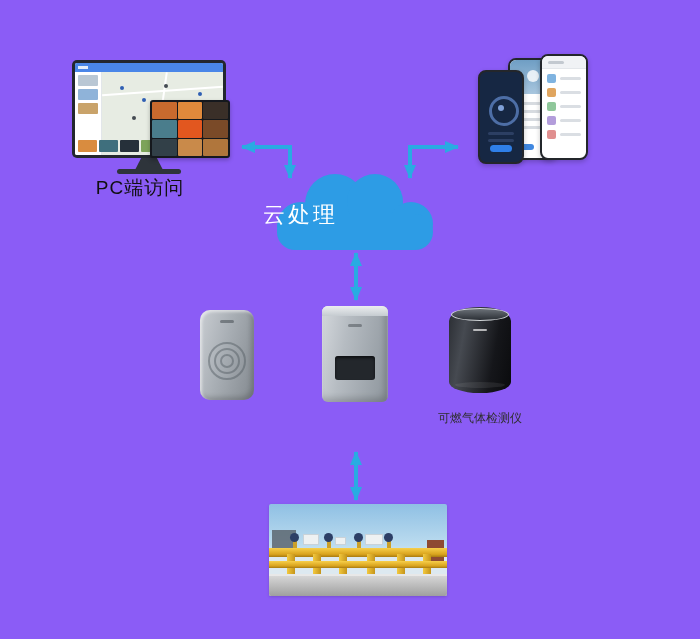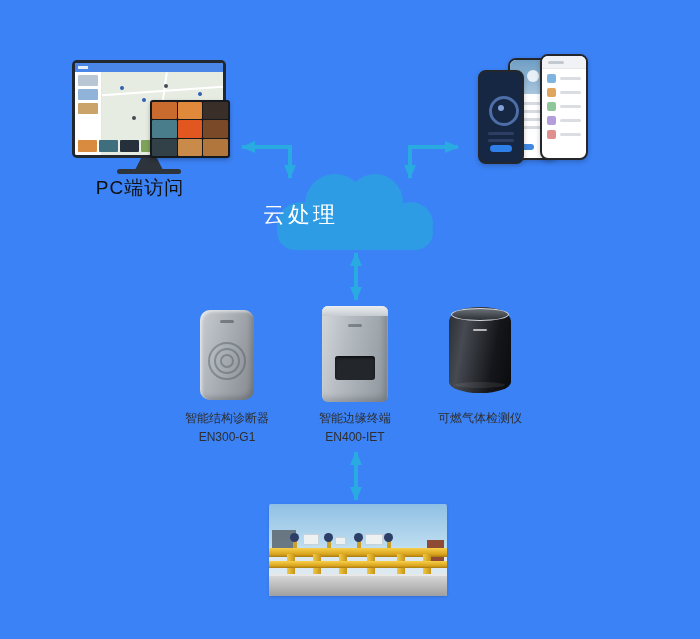--- a/index.html
+++ b/index.html
@@ -1,17 +1,17 @@
 <!DOCTYPE html>
 <html><head>
 <meta charset="utf-8">
 <style>
   html,body{margin:0;padding:0;}
   body{font-family:"Liberation Sans", sans-serif; background:#ddeffa;}
-  .canvas{position:relative;width:700px;height:639px;background:#3b82f6;overflow:hidden;}
+  .canvas{position:relative;width:700px;height:639px;background:#8b5cf6;overflow:hidden;}
 
   
   .arrows{position:absolute;left:0;top:0;pointer-events:none;}
 
   
   .monitor{position:absolute;left:72px;top:60px;width:154px;height:98px;background:#23272e;border-radius:5px;padding:3px;box-sizing:border-box;z-index:2;}
   .screen{position:relative;width:100%;height:100%;background:#f5f7f9;overflow:hidden;border-radius:2px;}
   .scr-header{position:absolute;left:0;top:0;right:0;height:9px;background:#4a86e8;}
   .scr-logo{position:absolute;left:3px;top:3px;width:10px;height:3px;background:#fff;opacity:.85;}
   .scr-side{position:absolute;left:0;top:9px;bottom:0;width:26px;background:#ffffff;border-right:1px solid #e2e6ea;}
@@ -242,28 +242,20 @@
     <div class="dev2-topface"></div>
     <i class="logo-dash ld2"></i>
     <div class="slot"></div>
   </div>
   <div class="dev dev3">
     <div class="cyl-top"></div>
     <i class="logo-dash ld3"></i>
     <div class="cyl-band"></div>
   </div>
 
-  <div class="dev-label dlab1">
-    <div>智能结构诊断器</div>
-    <div>EN300-G1</div>
-  </div>
-  <div class="dev-label dlab2">
-    <div>智能边缘终端</div>
-    <div>EN400-IET</div>
-  </div>
   <div class="dev-label dlab3">
     <div>可燃气体检测仪</div>
   </div>
 
   <div class="photo">
     <div class="sky"></div>
     <i class="far fr1"></i>
     <i class="far fr2"></i>
     <i class="far fr3"></i>
     <div class="leftrig"></div>

